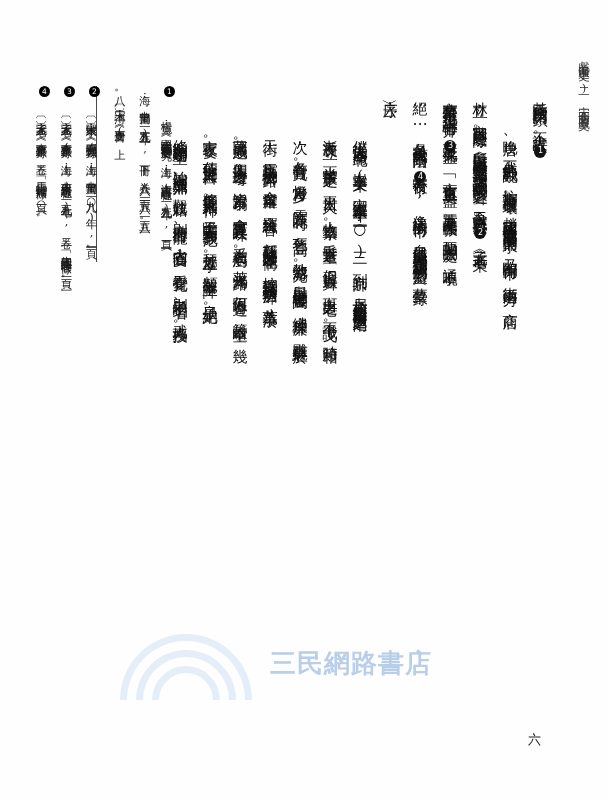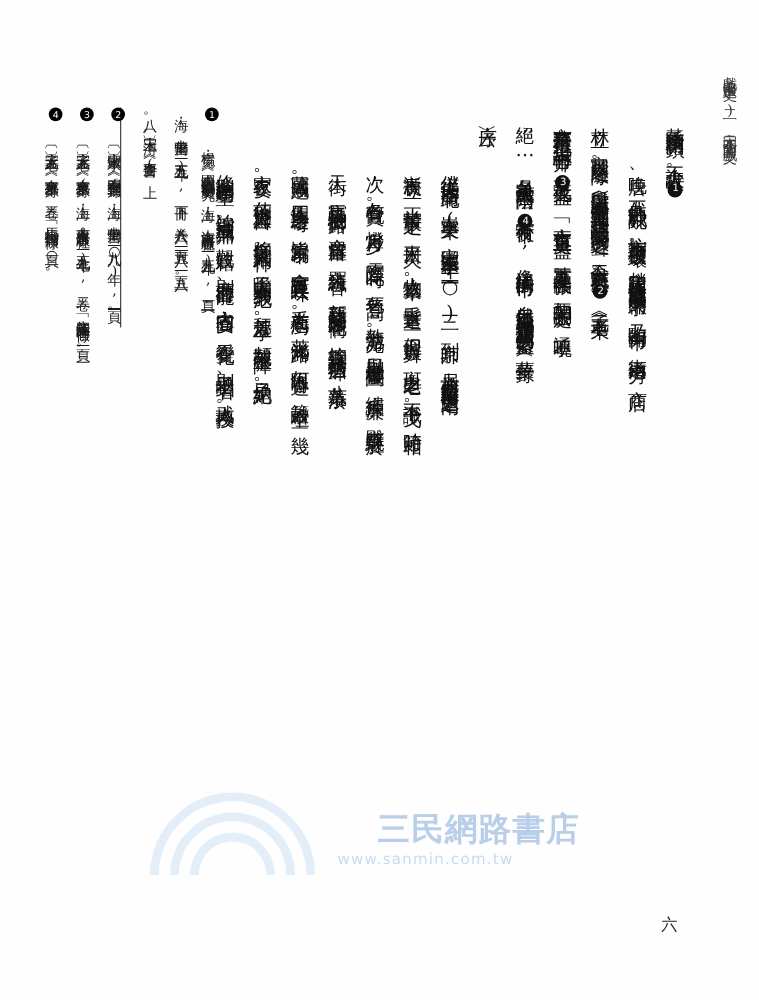--- a/index.html
+++ b/index.html
@@ -37,21 +37,20 @@
   #watermark .wm-text {
     position: absolute;
     left: 150px;
     top: 46px;
     font-size: 26px;
     letter-spacing: 1px;
     color: #7fa8d8;
     font-family: "DejaVu Sans", "Liberation Sans", sans-serif;
     font-weight: bold;
     white-space: nowrap;
-    margin-left: 32px;
   }
   #watermark .wm-url {
     position: absolute;
     left: 150px;
     top: 80px;
     font-size: 12px;
     letter-spacing: 1px;
     color: #9dbfe2;
     font-family: "DejaVu Sans", "Liberation Sans", sans-serif;
     white-space: nowrap;
@@ -160,21 +159,20 @@
 </head>
 <body>
 
 <div id="page">
 
   <div id="watermark">
     <div class="wm-arc a1"></div>
     <div class="wm-arc a2"></div>
     <div class="wm-arc a3"></div>
     <div class="wm-text">三民網路書店</div>
-    <div class="wm-url">www.sanmin.com.tw</div>
   </div>
 
   <div class="vcol" id="runhead">戲曲演進史(二)宋元明南曲戲文</div>
 
   <div id="folio">六</div>
 
   <div id="fn-rule"></div>
 
   <div id="body-cols">
       <div class="vcol body-col" style="right: 60px;"><span>黃昏後坊門閉鎖,不許人夜行。</span><span class="ref">1</span></div>

